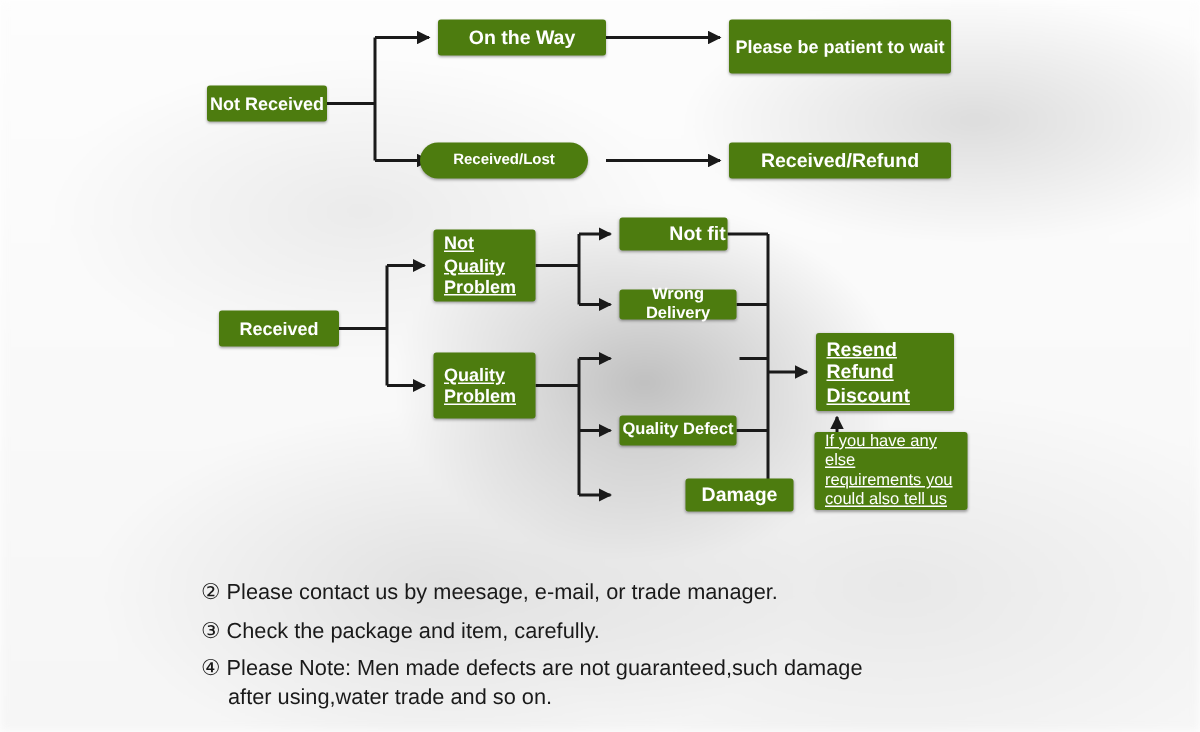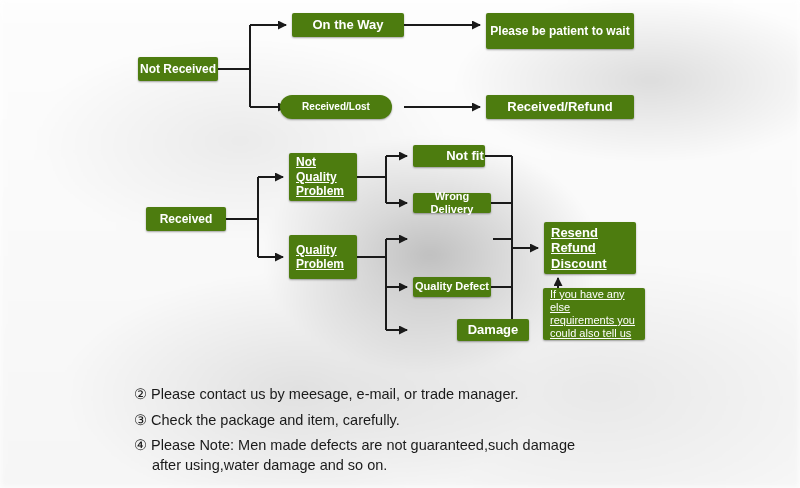--- a/index.html
+++ b/index.html
@@ -122,15 +122,15 @@
   <div class="box left b-resend">Resend
 Refund
 Discount</div>
   <div class="box left b-note">If you have any else
 requirements you
 could also tell us</div>
 
   <div class="note-line nl2">② Please contact us by meesage, e-mail, or trade manager.</div>
   <div class="note-line nl3">③ Check the package and item, carefully.</div>
   <div class="note-line nl4">④ Please Note: Men made defects  are not guaranteed,such damage</div>
-  <div class="note-line nl5">after using,water damage and so on.</div>
+  <div class="note-line nl5">after using,water trade and so on.</div>
 
 </div>
 
 </body></html>

